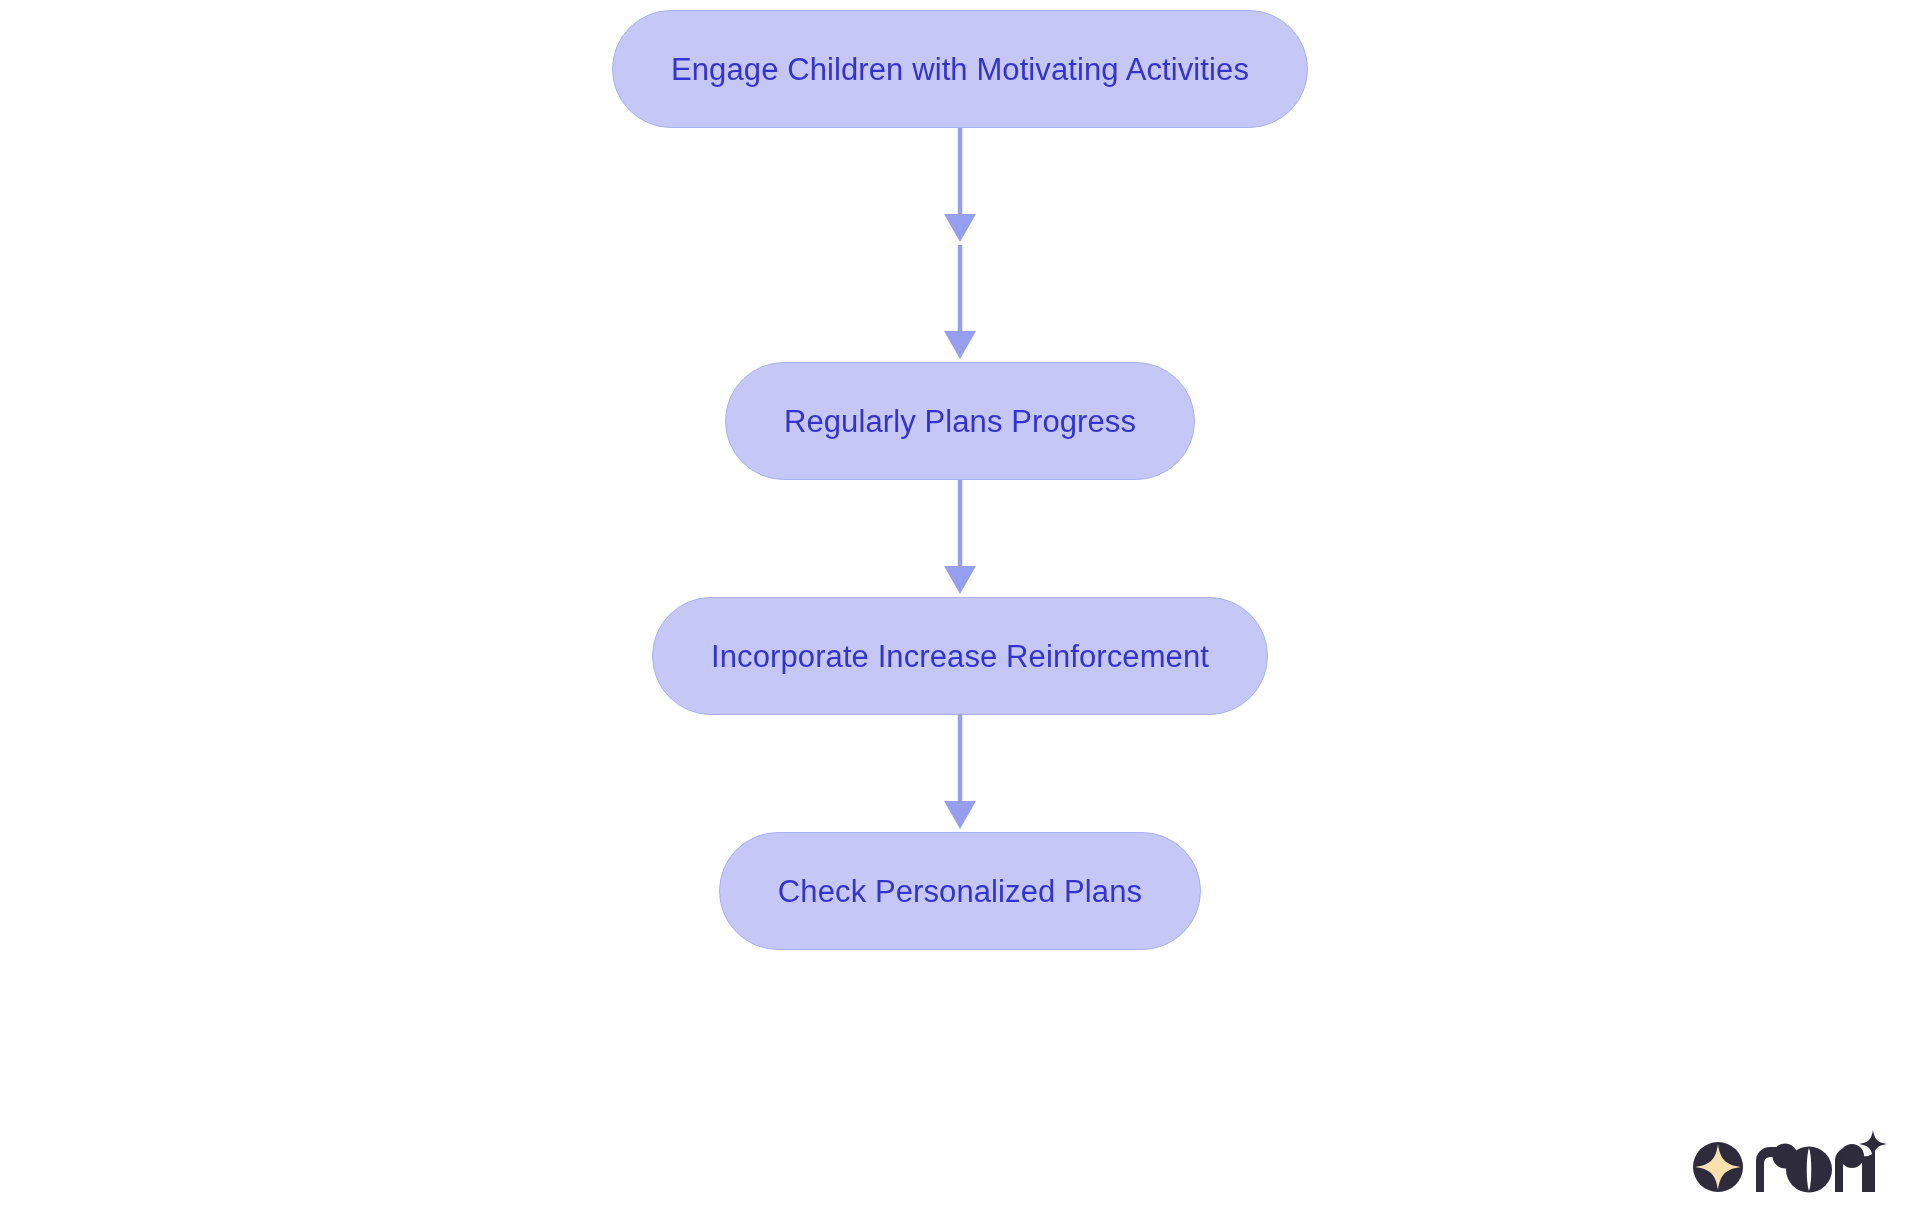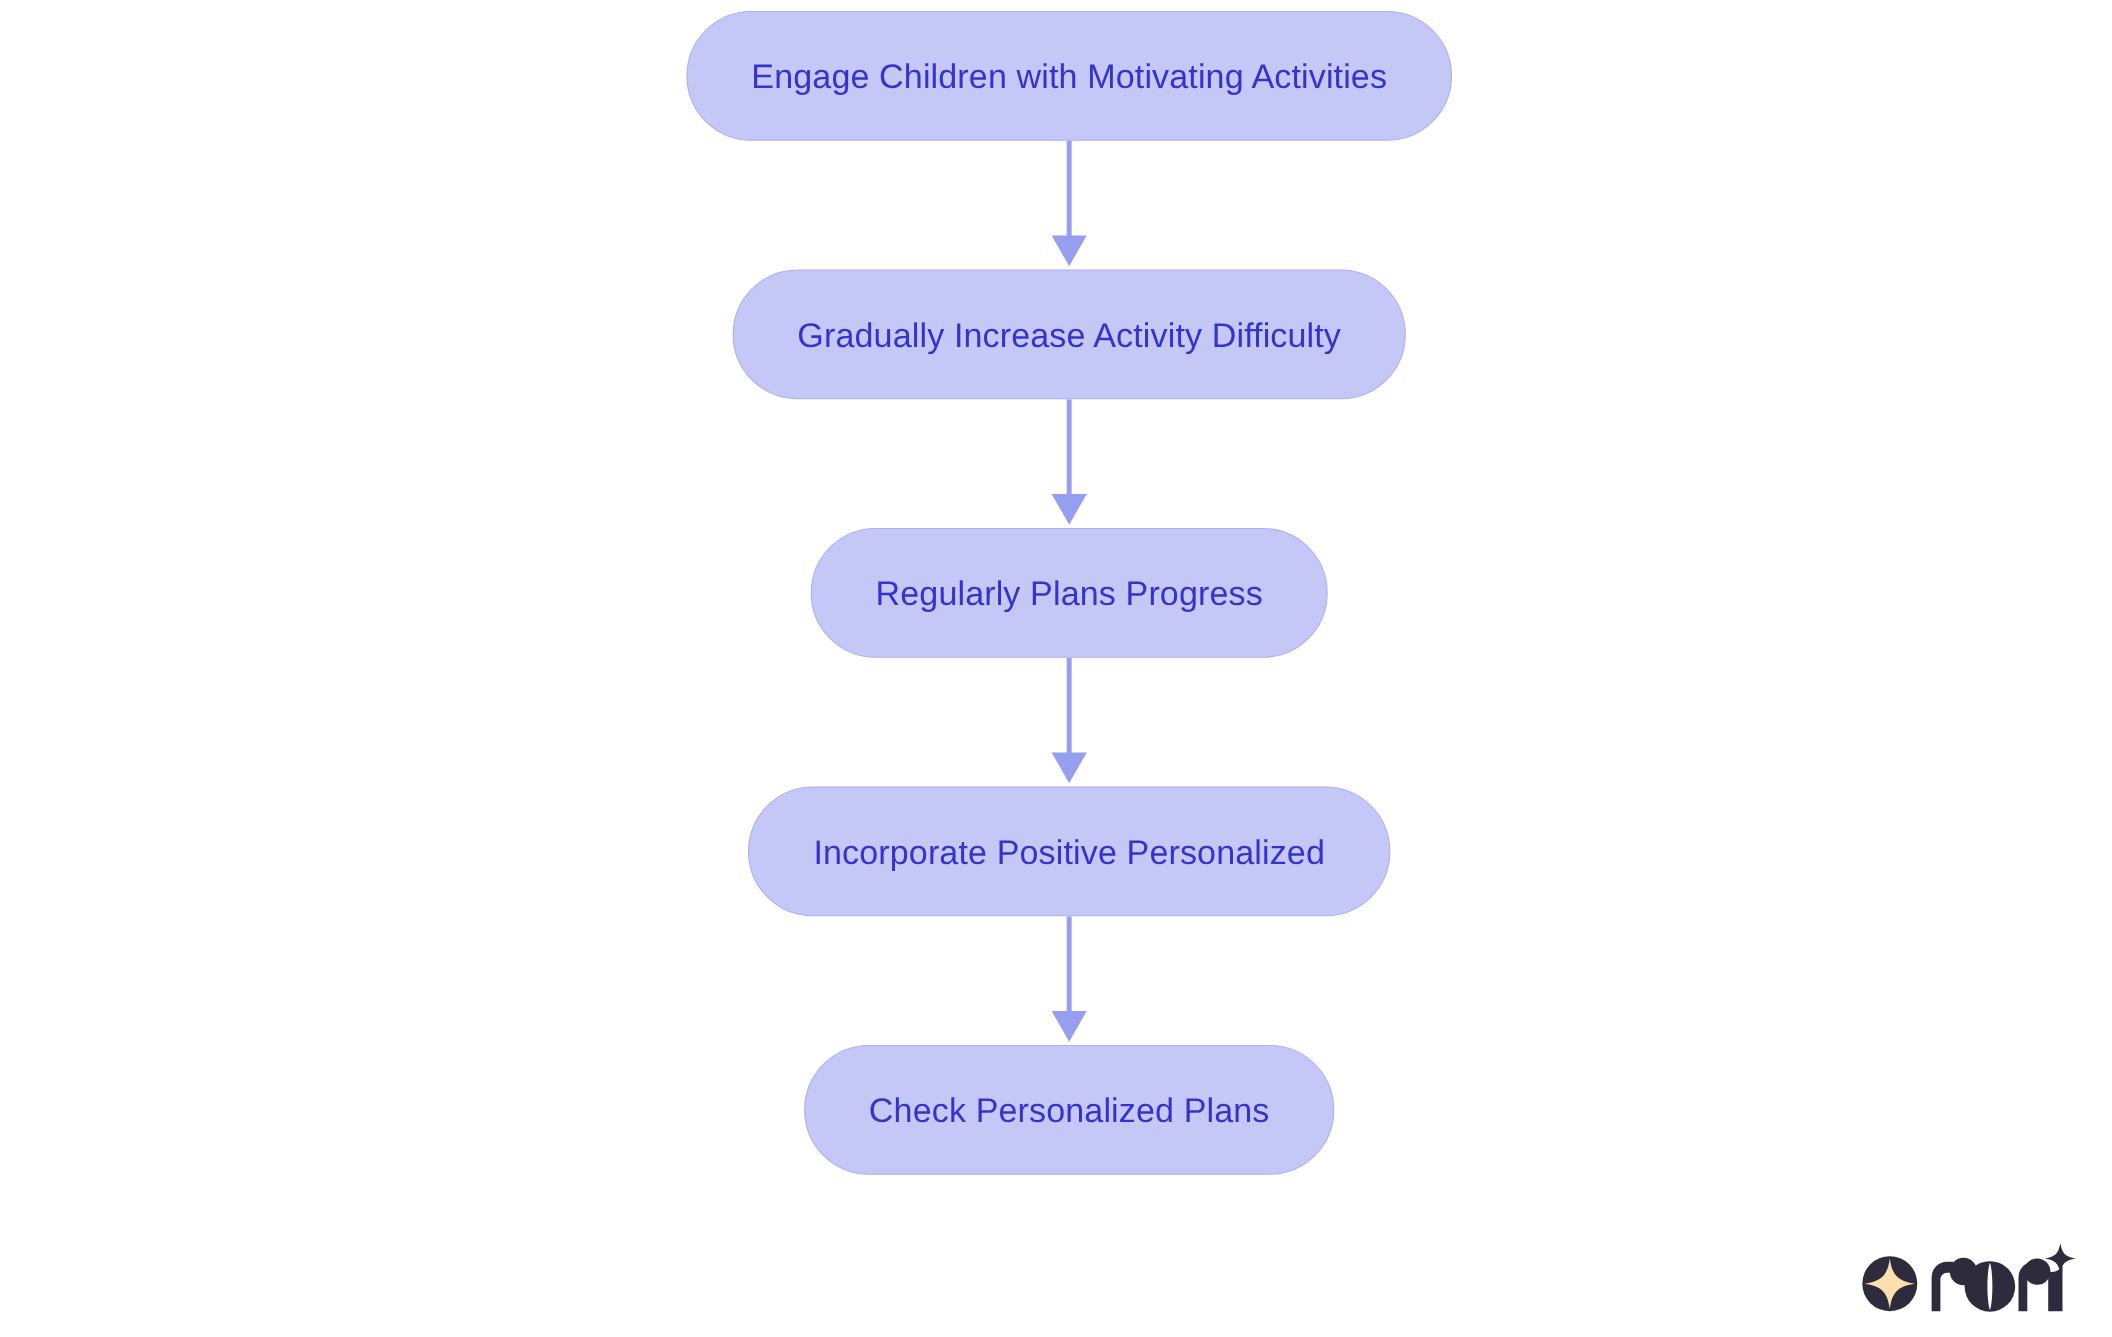--- a/index.html
+++ b/index.html
@@ -10,21 +10,21 @@
     width: 1920px;
     height: 1215px;
     background: #ffffff;
     font-family: "Liberation Sans", sans-serif;
     overflow: hidden;
     position: relative;
   }
 
   #flowchart {
     position: absolute;
-    left: 12px;
+    left: 0;
     top: 0;
     width: 1571px;
     height: 1215px;
     text-align: right;
   }
 
   .flow-column {
     position: absolute;
     left: 0;
     top: 10px;
@@ -79,40 +79,37 @@
 
     <div class="node">
       <span class="node-label">Engage Children with Motivating Activities</span>
     </div>
 
     <svg class="connector" viewBox="0 0 120 117">
       <line x1="60" y1="0" x2="60" y2="88" stroke="#969ef0" stroke-width="4.5"></line>
       <polygon points="44,86 76,86 60,114" fill="#969ef0"></polygon>
     </svg>
 
-    <div class="node">
-      <span class="node-label">Gradually Increase Activity Difficulty</span>
-    </div>
 
     <svg class="connector" viewBox="0 0 120 117">
       <line x1="60" y1="0" x2="60" y2="88" stroke="#969ef0" stroke-width="4.5"></line>
       <polygon points="44,86 76,86 60,114" fill="#969ef0"></polygon>
     </svg>
 
     <div class="node">
       <span class="node-label">Regularly Plans Progress</span>
     </div>
 
     <svg class="connector" viewBox="0 0 120 117">
       <line x1="60" y1="0" x2="60" y2="88" stroke="#969ef0" stroke-width="4.5"></line>
       <polygon points="44,86 76,86 60,114" fill="#969ef0"></polygon>
     </svg>
 
     <div class="node">
-      <span class="node-label">Incorporate Positive Personalized</span>
+      <span class="node-label">Incorporate Increase Reinforcement</span>
     </div>
 
     <svg class="connector" viewBox="0 0 120 117">
       <line x1="60" y1="0" x2="60" y2="88" stroke="#969ef0" stroke-width="4.5"></line>
       <polygon points="44,86 76,86 60,114" fill="#969ef0"></polygon>
     </svg>
 
     <div class="node">
       <span class="node-label">Check Personalized Plans</span>
     </div>

